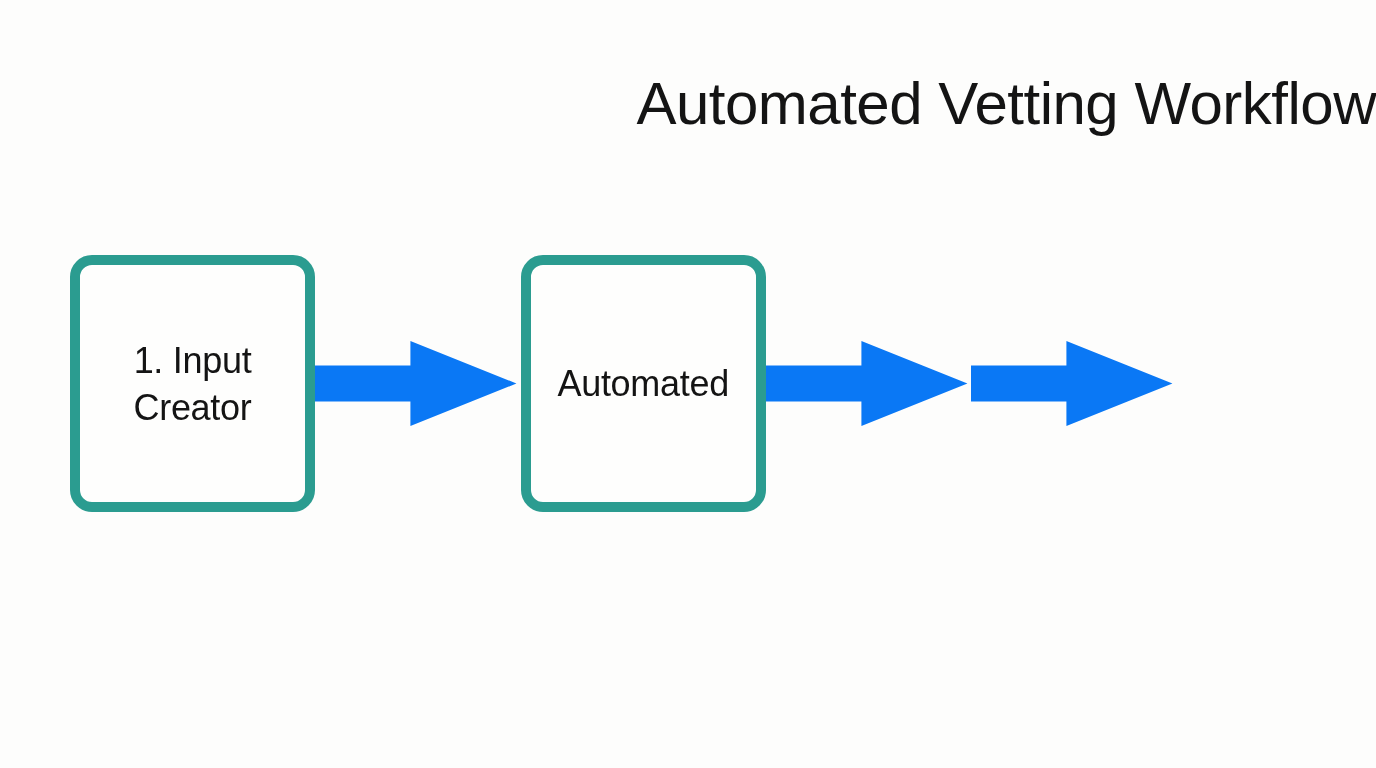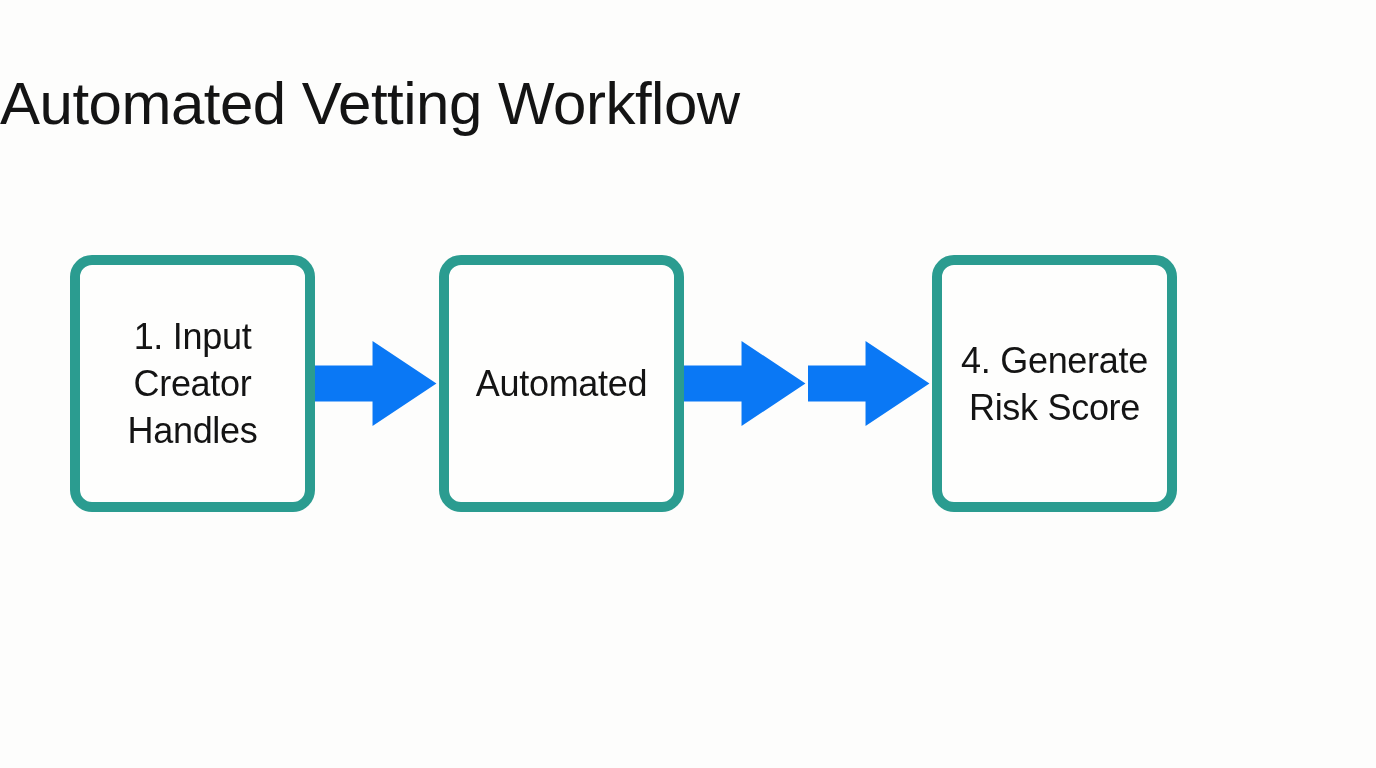--- a/index.html
+++ b/index.html
@@ -14,21 +14,21 @@
     overflow: hidden;
     background: var(--bg, #FDFDFC);
     font-family: "Liberation Sans", sans-serif;
   }
   .title {
     position: absolute;
     top: 74px;
     left: 0;
     width: 100%;
     margin: 0;
-    text-align: left;
+    text-align: right;
     font-size: 60px;
     line-height: 60px;
     font-weight: 500;
     letter-spacing: -0.5px;
     color: var(--text, #141414);
   }
   .row {
     position: absolute;
     left: 50px;
     top: 255px;
@@ -80,21 +80,20 @@
 </head>
 <body>
 
 <div class="canvas" style="--bg: #FDFDFC; --teal: #2B9C90; --blue: #0A78F5; --text: #141414;">
   <h1 class="title">Automated Vetting Workflow</h1>
   <div class="row" id="workflow-row">
   <div class="step-box">
     <div class="step-text">
           <div>1. Input</div>
           <div>Creator</div>
-          <div>Handles</div>
         </div>
   </div>
 
   <div class="arrow-cell">
     <svg viewBox="0 0 97 85" preserveAspectRatio="none" aria-hidden="true">
       <polygon points="0,24.5 45,24.5 45,0 95,42.5 45,85 45,60.5 0,60.5"></polygon>
     </svg>
   </div>
 
   <div class="step-box">
@@ -109,20 +108,14 @@
     </svg>
   </div>
 
 
   <div class="arrow-cell">
     <svg viewBox="0 0 97 85" preserveAspectRatio="none" aria-hidden="true">
       <polygon points="0,24.5 45,24.5 45,0 95,42.5 45,85 45,60.5 0,60.5"></polygon>
     </svg>
   </div>
 
-  <div class="step-box">
-    <div class="step-text">
-          <div>4. Generate</div>
-          <div>Risk Score</div>
-        </div>
-  </div>
 </div>
 </div>
 
 </body></html>

